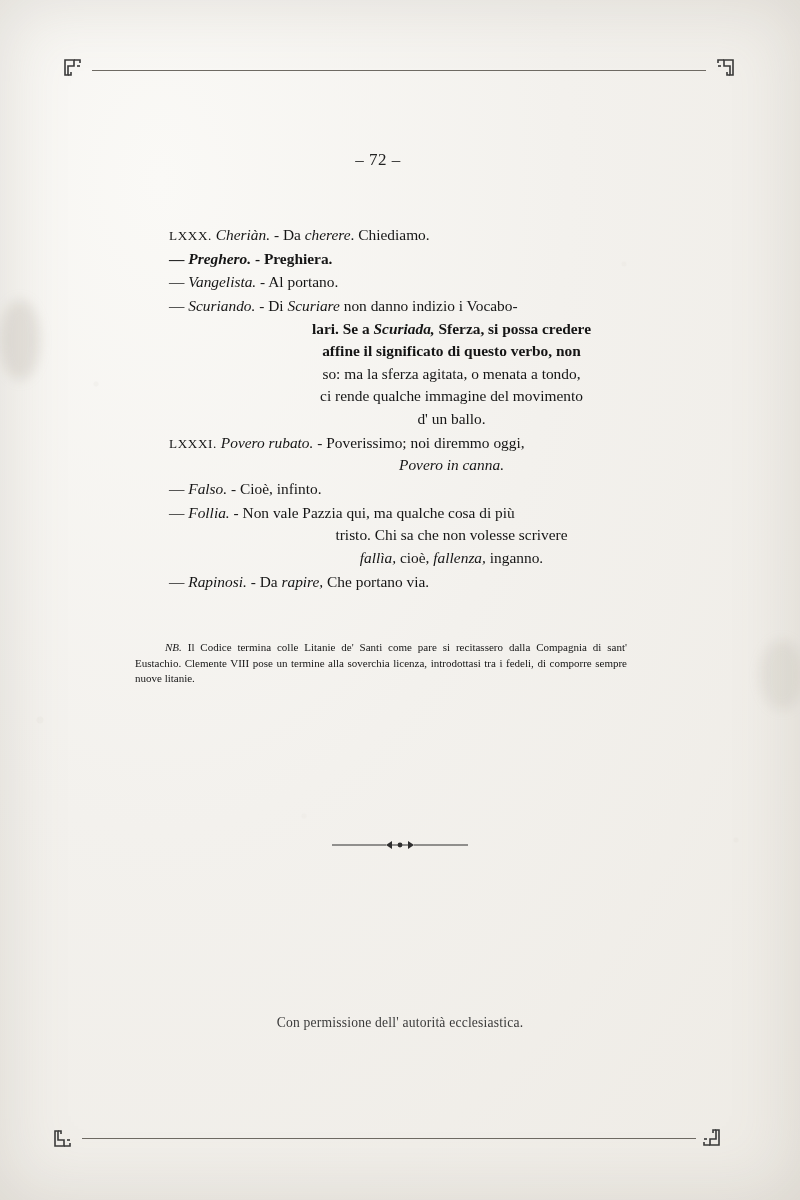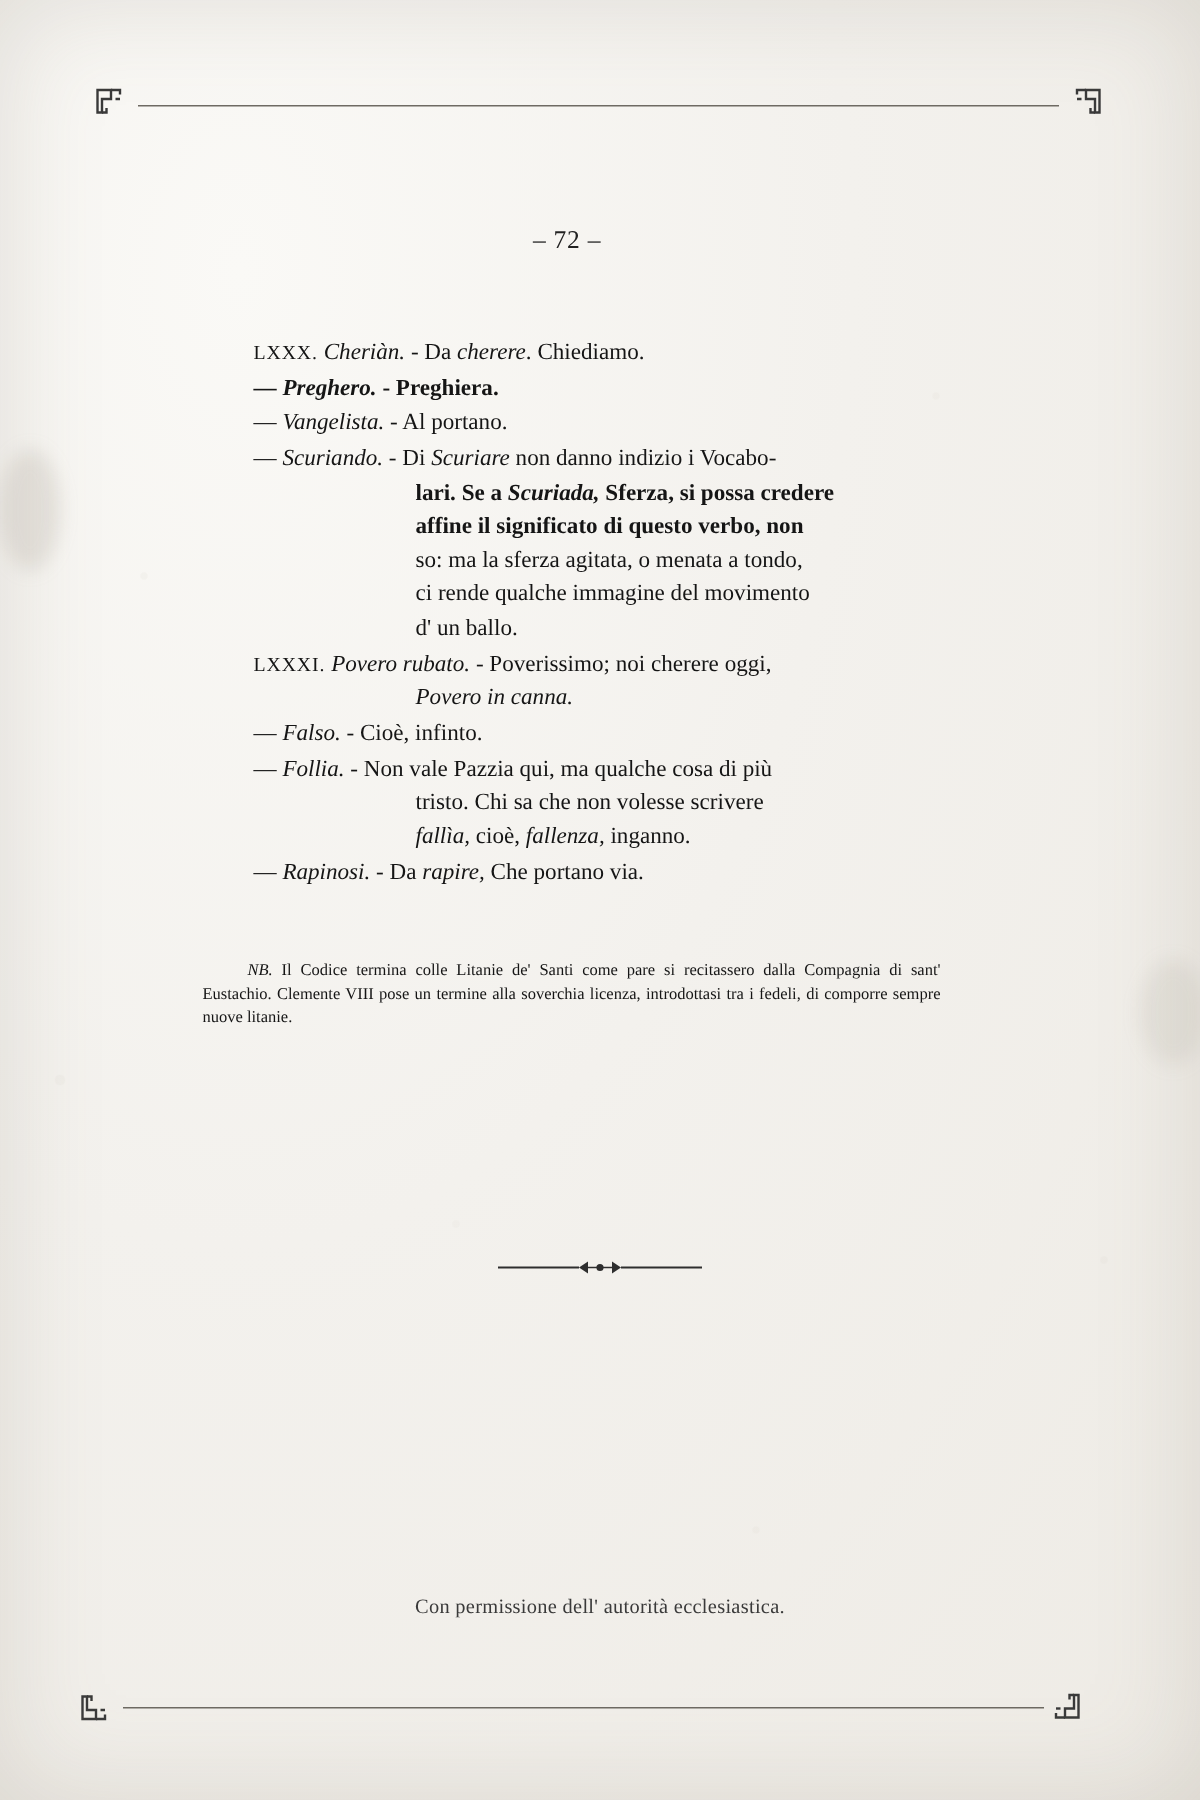--- a/index.html
+++ b/index.html
@@ -88,20 +88,21 @@
   }
   .it { font-style: italic; }
   .b  { font-weight: bold; }
   .dash { letter-spacing: 0; }
 
   
   .cont {
     display: block;
     padding-left: 108px;
     text-indent: 0;
+    text-align: center;
   }
 
   .nb {
     position: absolute;
     left: 135px;
     top: 640px;
     width: 492px;
     font-size: 11px;
     line-height: 1.42;
     text-align: justify;
@@ -120,21 +121,20 @@
 
   .imprint {
     position: absolute;
     left: 0;
     top: 1015px;
     width: 800px;
     text-align: center;
     font-size: 13.6px;
     color: #3a3a3a;
     letter-spacing: .2px;
-    margin-top: 48px;
   }
 
   .edge-shade {
     position: absolute;
     inset: 0;
     pointer-events: none;
     box-shadow: inset 0 0 70px rgba(120,110,95,.18);
   }
   .smudge {
     position: absolute;
@@ -212,21 +212,21 @@
       <span class="it">Scuriando.</span><span> - Di </span><span class="it">Scuriare</span><span> non danno indizio i Vocabo-</span>
       <span class="cont b"><span>lari. Se a </span><span class="it">Scuriada,</span><span> Sferza, si possa credere</span></span>
       <span class="cont b">affine il significato di questo verbo, non</span>
       <span class="cont">so: ma la sferza agitata, o menata a tondo,</span>
       <span class="cont">ci rende qualche immagine del movimento</span>
       <span class="cont">d' un ballo.</span>
     </p>
 
     <p class="entry">
       <span class="num">LXXXI.</span>
-      <span class="it">Povero rubato.</span><span> - Poverissimo; noi cherere oggi,</span>
+      <span class="it">Povero rubato.</span><span> - Poverissimo; noi diremmo oggi,</span>
       <span class="cont it">Povero in canna.</span>
     </p>
 
     <p class="entry">
       <span class="dash">—</span>
       <span class="it">Falso.</span><span> - Cioè, infinto.</span>
     </p>
 
 
     <p class="entry">

